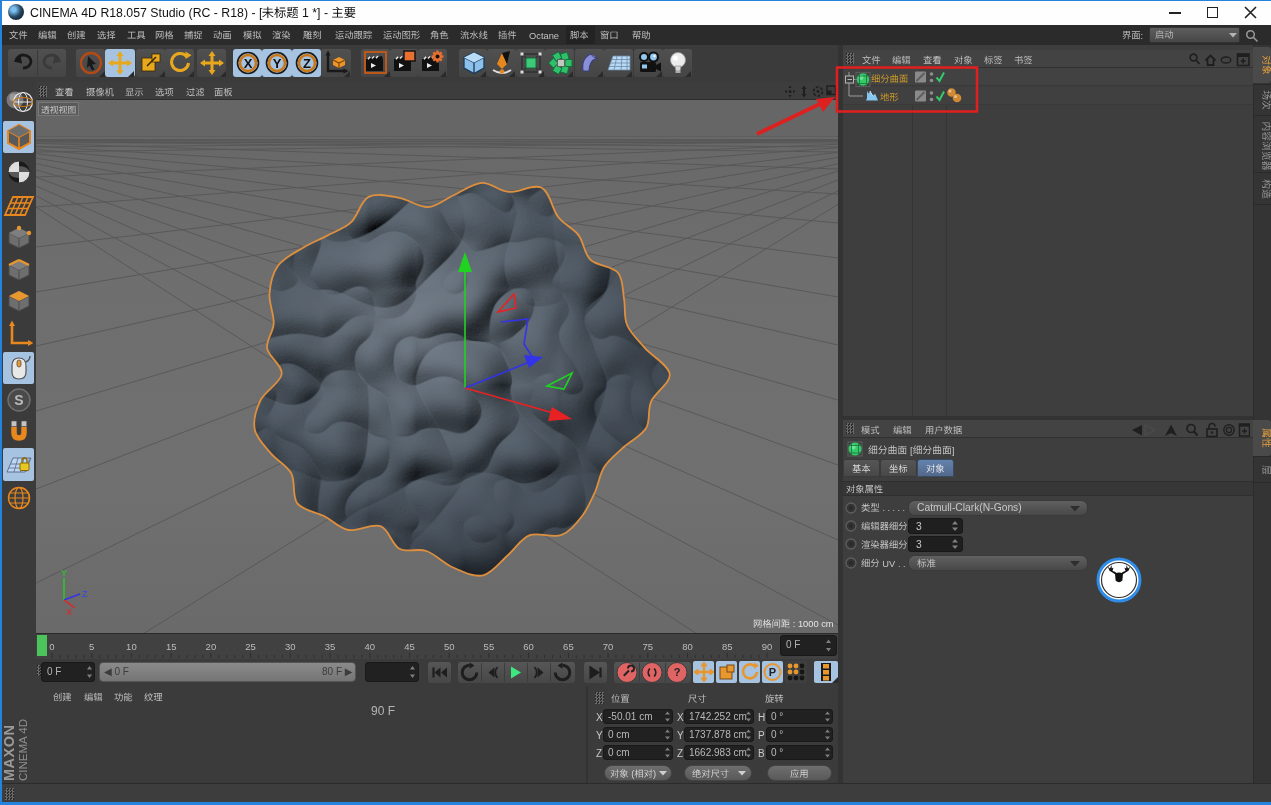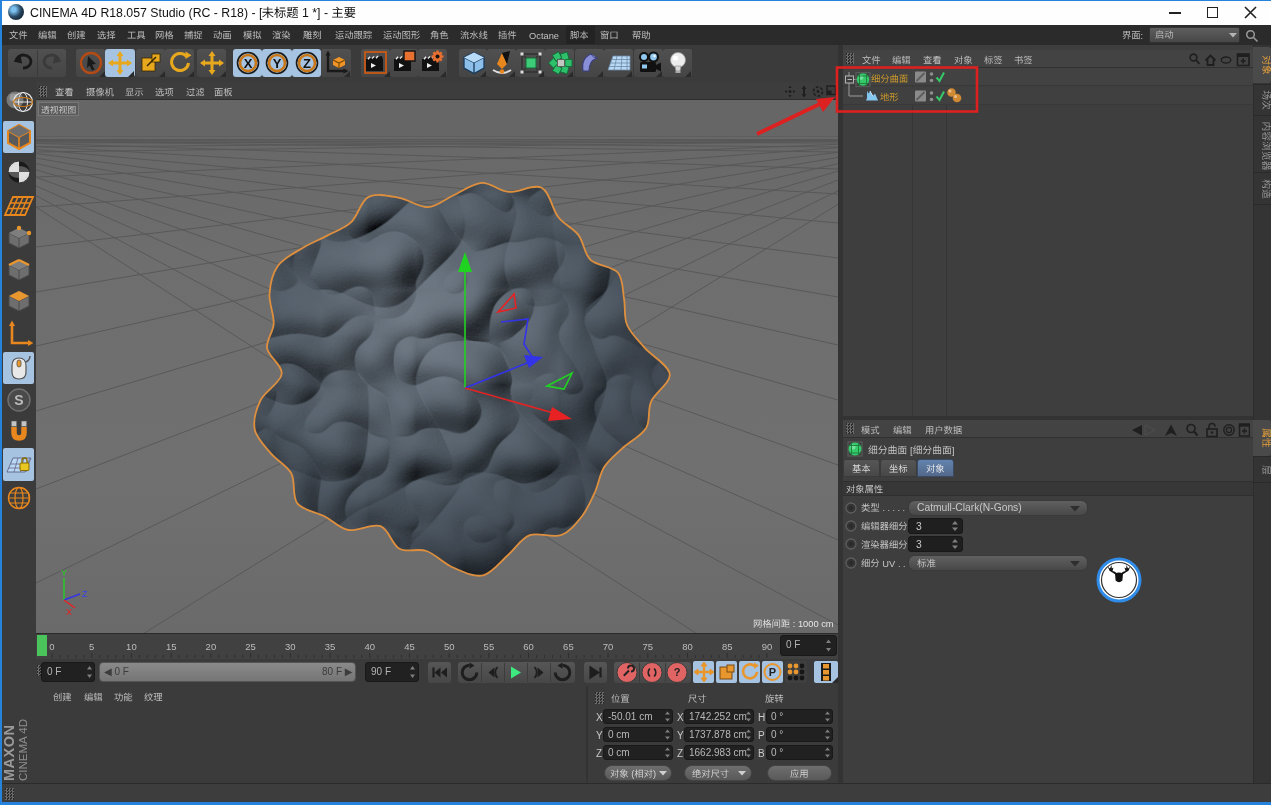--- a/index.html
+++ b/index.html
@@ -228,21 +228,21 @@
 <div class="abs grip" style="left:37px;top:665px;width:8px;height:11px"></div>
 <div class="abs field" style="left:41px;top:662px;width:54px;height:20px"></div>
 <div class="abs" style="left:47px;top:666px;font-size:10px;color:#b5b5b5">0 F</div>
 <svg class="abs" style="left:85px;top:662px" width="9" height="20">
     <path d="M4.5 4 L7 7.5 L2 7.5 Z M4.5 16 L7 12.5 L2 12.5 Z" fill="#7e7e7e"></path>
   </svg>
 <div class="abs" style="left:99px;top:662px;width:257px;height:20px;background:linear-gradient(#8a8a8a,#757575);border-radius:4px;border:1px solid #555"></div>
 <div class="abs" style="left:104px;top:666px;font-size:10px;color:#3c3c3c">◀ 0 F</div>
 <div class="abs" style="left:322px;top:666px;font-size:10px;color:#3c3c3c">80 F ▶</div>
 <div class="abs field" style="left:365px;top:662px;width:54px;height:20px"></div>
-<div class="abs" style="left:371px;top:666px;font-size:10px;color:#b5b5b5">90 F</div>
+<div class="abs" style="left:371px;top:704px;font-size:12px;color:#b5b5b5">90 F</div>
 <svg class="abs" style="left:408px;top:662px" width="9" height="20">
     <path d="M4.5 4 L7 7.5 L2 7.5 Z M4.5 16 L7 12.5 L2 12.5 Z" fill="#7e7e7e"></path>
   </svg>
 <svg class="abs" style="left:12px;top:53px" width="22" height="20" viewBox="0 0 22 20">
     <path d="M4 8 A7.5 6.5 0 1 1 11 15" fill="none" stroke="#191919" stroke-width="2.8"></path>
     <path d="M8.5 2 L1.5 8.5 L10 10.5 Z" fill="#191919"></path>
   </svg>
 <svg class="abs" style="left:41px;top:53px" width="22" height="20" viewBox="0 0 22 20">
     <path d="M18 8 A7.5 6.5 0 1 0 11 15" fill="none" stroke="#3a3a3a" stroke-width="2.8"></path>
     <path d="M13.5 2 L20.5 8.5 L12 10.5 Z" fill="#3a3a3a"></path>

